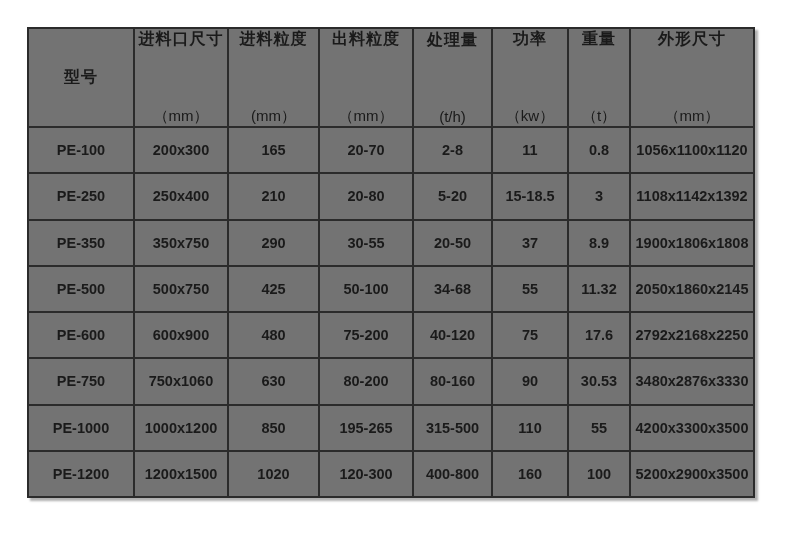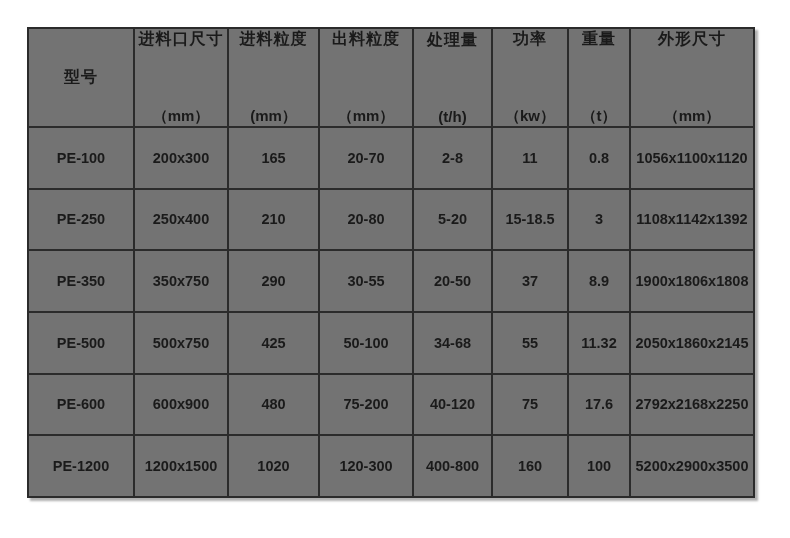--- a/index.html
+++ b/index.html
@@ -50,21 +50,21 @@
     justify-content: center;
     gap: 9px;
   }
   .h-label {
     font-size: 16px;
     font-weight: 700;
     letter-spacing: 1px;
   }
   .h-unit {
     font-size: 15px;
-    font-weight: 700;
+    font-weight: 400;
     letter-spacing: 0px;
     margin-top: 48px;
   }
   .h-unit:empty { display: none; }
   tbody td {
     font-size: 14.5px;
     font-weight: 600;
   }
 </style>
 </head>
@@ -179,20 +179,40 @@
           <td>PE-600</td>
           <td>600x900</td>
           <td>480</td>
           <td>75-200</td>
           <td>40-120</td>
           <td>75</td>
           <td>17.6</td>
           <td>2792x2168x2250</td>
         </tr>
         <tr>
+          <td>PE-750</td>
+          <td>750x1060</td>
+          <td>630</td>
+          <td>80-200</td>
+          <td>80-160</td>
+          <td>90</td>
+          <td>30.53</td>
+          <td>3480x2876x3330</td>
+        </tr>
+        <tr>
+          <td>PE-1000</td>
+          <td>1000x1200</td>
+          <td>850</td>
+          <td>195-265</td>
+          <td>315-500</td>
+          <td>110</td>
+          <td>55</td>
+          <td>4200x3300x3500</td>
+        </tr>
+        <tr>
           <td>PE-1200</td>
           <td>1200x1500</td>
           <td>1020</td>
           <td>120-300</td>
           <td>400-800</td>
           <td>160</td>
           <td>100</td>
           <td>5200x2900x3500</td>
         </tr>
       </tbody>

